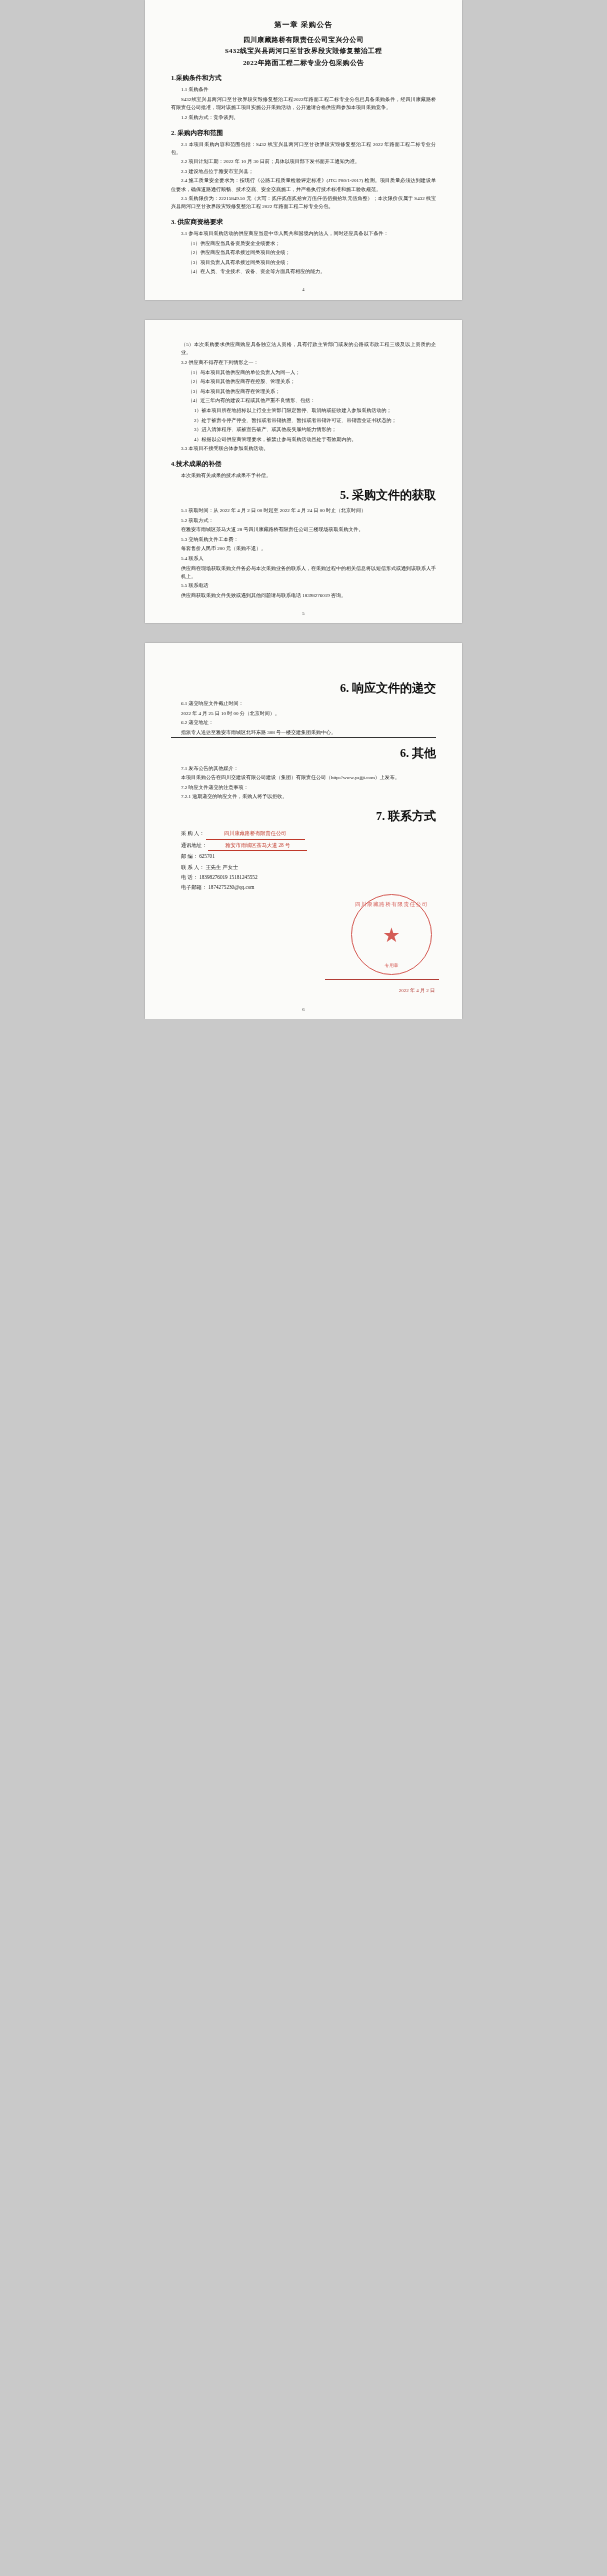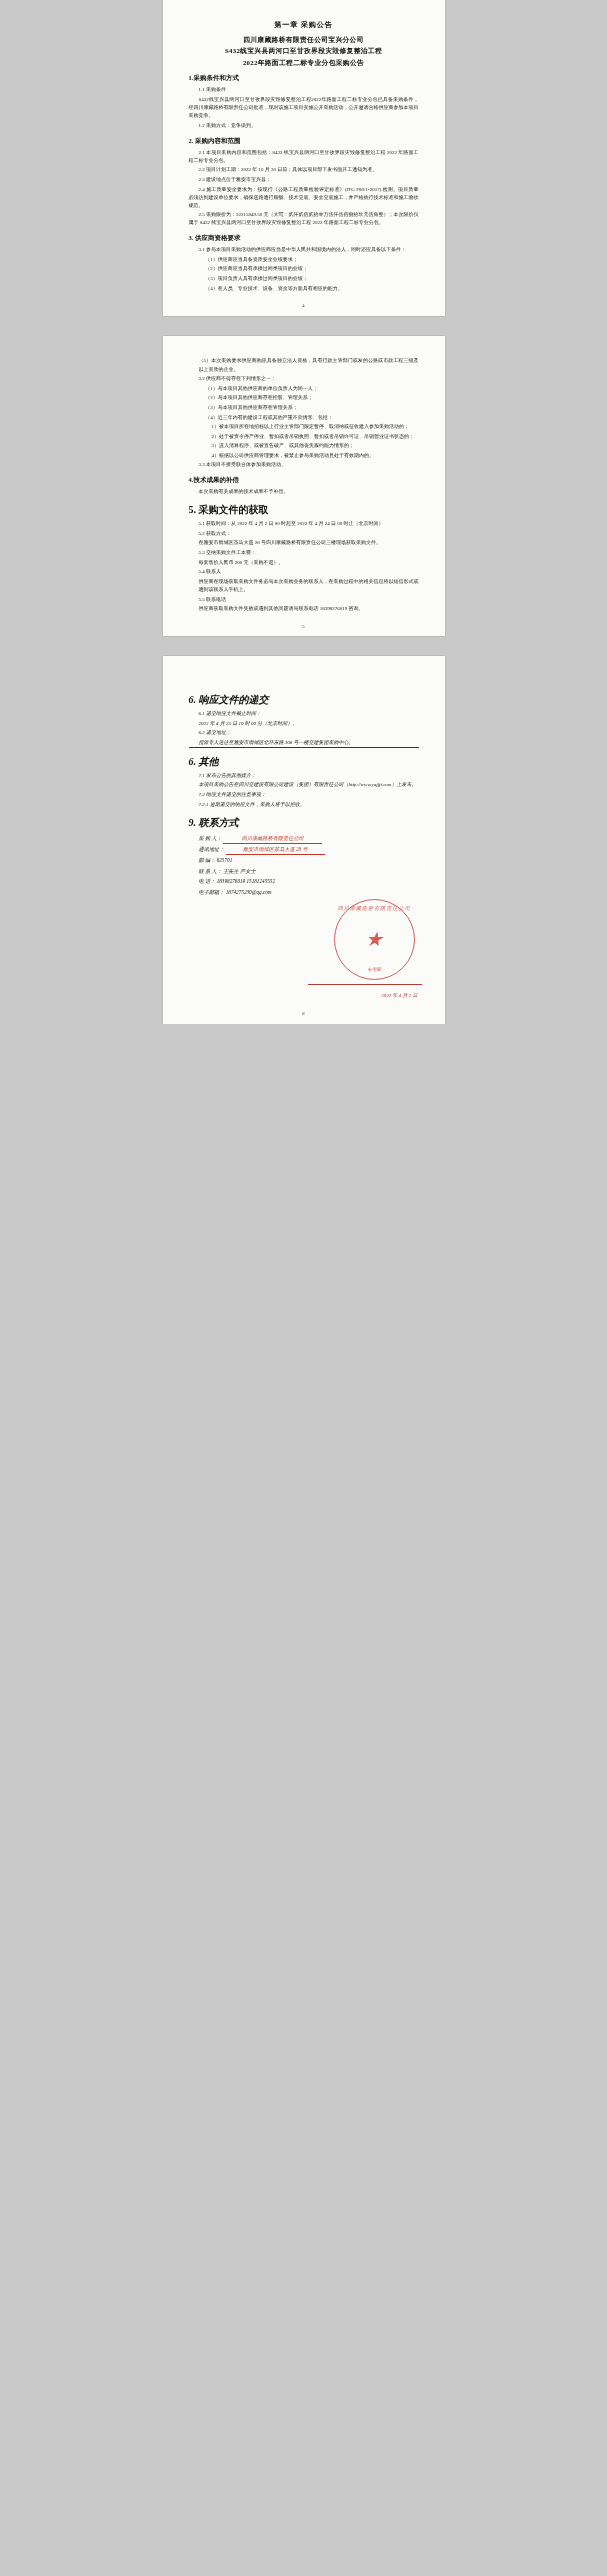--- a/index.html
+++ b/index.html
@@ -2,38 +2,38 @@
 <html style="font-size:12px"><head>
 <meta charset="utf-8">
 <style>
   html,body{margin:0;padding:0;background:#c9c9c9;}
   body{font-family:"Liberation Serif", serif;}
   .page{
     width:607px;margin:0 auto;position:relative;
   }
   .sheet{
     background:#fbfbf9;
-    width:282px;
+    width:317px;
     margin:0 auto;
     position:relative;
     box-sizing:border-box;
     padding:20px 26px 7.6px 26px;
     box-shadow:0 0 1.5px rgba(0,0,0,0.25);
   }
   .gap{height:20px;}
   .doc-title{
     text-align:center;font-weight:bold;font-size:7.2px;letter-spacing:0.8px;margin:0 0 4.6px 0;color:#111;
   }
   .doc-sub{
     text-align:center;font-weight:bold;font-size:6.8px;margin:1.5px 0;color:#111;letter-spacing:0.3px;
   }
   h2.sec{
     font-size:6.5px;font-weight:bold;margin:6.8px 0 3px 0;color:#111;
   }
-  h2.sec.big{font-size:10px;}
+  h2.sec.big{font-size:12px;text-align:right;}
   p.t{
     font-size:5px;line-height:1.62;margin:1.5px 0;color:#1a1a1a;text-align:justify;
   }
   p.ind{text-indent:10px;}
   p.ind2{padding-left:10px;}
   p.ind3{padding-left:16.7px;}
   p.ind4{padding-left:23px;}
   .pgnum{
     text-align:center;font-size:4.6px;color:#333;margin-top:10.6px;
   }
@@ -123,34 +123,34 @@
     <p class="t ind2">5.4 联系人</p>
     <p class="t ind2">供应商在现场获取采购文件务必与本次采购业务的联系人，在采购过程中的相关信息将以短信形式或通到该联系人手机上。</p>
     <p class="t ind2">5.5 联系电话</p>
     <p class="t ind2">供应商获取采购文件失败或遇到其他问题请与联系电话 18398276019 咨询。</p>
 
     <div class="pgnum">5</div>
   </div>
 
   <div class="gap"></div>
 
-  <div class="sheet" style="min-height:326px;padding-top:30px;font-style:italic;">
+  <div class="sheet" style="min-height:326px;padding-top:30px;">
     <h2 class="sec big">6.  响应文件的递交</h2>
     <p class="t ind2">6.1 递交响应文件截止时间：</p>
     <p class="t ind2 red">2022 年 4 月 25 日 10 时 00 分（北京时间）。</p>
     <p class="t ind2">6.2 递交地址：</p>
     <p class="t ind2 u">指派专人送达至雅安市雨城区北环东路 308 号一楼交建集团采购中心。</p>
 
     <h2 class="sec big">6.  其他</h2>
     <p class="t ind2">7.1 发布公告的其他媒介：</p>
     <p class="t ind2">本项目采购公告在四川交建设有限公司建设（集团）有限责任公司（http://www.yajjjt.com）上发布。</p>
     <p class="t ind2">7.2 响应文件递交的注意事项：</p>
     <p class="t ind2">7.2.1 逾期递交的响应文件，采购人将予以拒收。</p>
 
-    <h2 class="sec big">9.  联系方式</h2>
+    <h2 class="sec big">7.  联系方式</h2>
 
     <p class="row-field ind2">
       <span>采 购 人：</span>
       <span class="blank red" style="min-width:99px">四川康藏路桥有限责任公司</span>
     </p>
     <p class="row-field ind2">
       <span>通讯地址：</span>
       <span class="blank red" style="min-width:99px">雅安市雨城区茶马大道 28 号</span>
     </p>
     <p class="row-field ind2">

